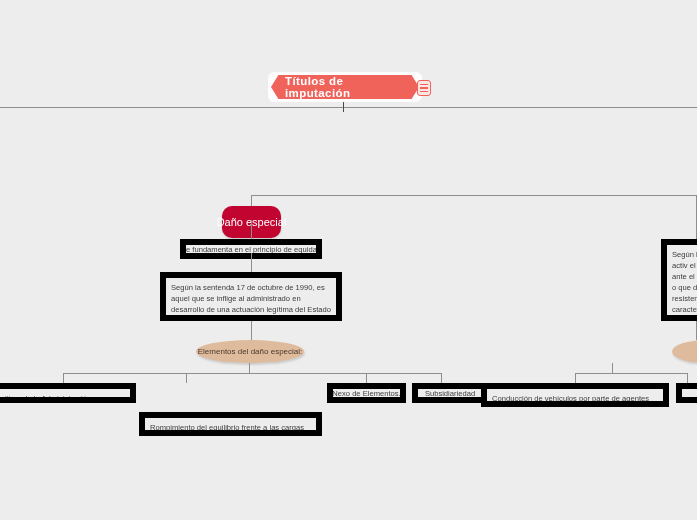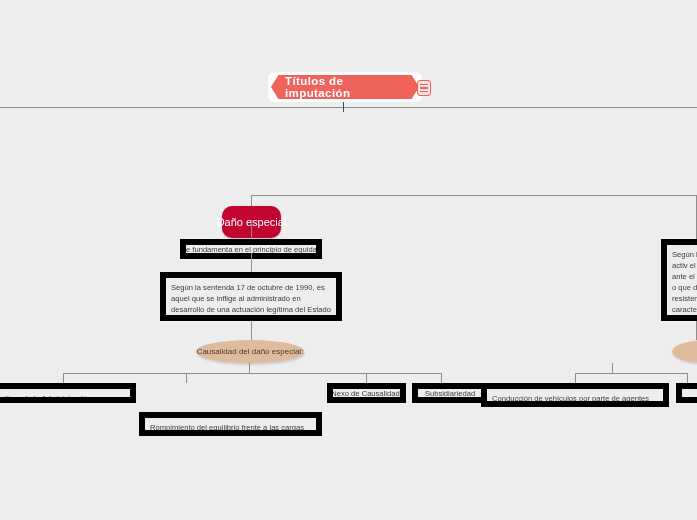--- a/index.html
+++ b/index.html
@@ -152,35 +152,35 @@
   <div class="line-v" style="left:251px; top:220px; height:19px;"></div>
 
   <div class="box center" style="left:180px; top:239px; width:142px; height:14px;">Se fundamenta en el principio de equidad</div>
 
   <div class="line-v" style="left:251px; top:253px; height:19px;"></div>
 
   <div class="box" style="left:160px; top:272px; width:182px; height:49px;">Según la sentenda 17 de octubre de 1990, es aquel que se inflige al administrado en desarrollo de una actuación legítima del Estado ajustada en un todo a la legalidad pero que debe ser indemnizado por razones de equidad y de justicia distributiva.</div>
 
   <div class="line-v" style="left:251px; top:321px; height:19px;"></div>
 
-  <div class="ellipse" style="left:196px; top:340px; width:108px; height:23px;">Causalidad del daño especial:</div>
+  <div class="ellipse" style="left:196px; top:340px; width:108px; height:23px;">Elementos del daño especial:</div>
 
   <div class="line-v" style="left:249px; top:363px; height:10px;"></div>
   <div class="line-h" style="left:63px; top:373px; width:379px;"></div>
 
   <div class="line-v" style="left:63px; top:373px; height:10px;"></div>
   <div class="line-v" style="left:186px; top:373px; height:10px;"></div>
   <div class="line-v" style="left:366px; top:373px; height:10px;"></div>
   <div class="line-v" style="left:441px; top:373px; height:10px;"></div>
 
   <div class="box" style="left:-52px; top:383px; width:188px; height:18px;">Actuación legítima de la Administración.</div>
 
   <div class="box" style="left:139px; top:383px; width:183px; height:24px;margin-top:29px;">Rompimiento del equilibrio frente a las cargas públicas.</div>
 
-  <div class="box center" style="left:327px; top:383px; width:79px; height:14px;">Nexo de Causalidad.</div>
+  <div class="box center" style="left:327px; top:383px; width:79px; height:14px;">Nexo de Elementos.</div>
 
   <div class="box center" style="left:412px; top:383px; width:76px; height:14px;">Subsidiariedad</div>
 
   <div class="box" style="left:661px; top:239px; width:90px; height:82px;">Según la s "una activ el equilibri ante el pe persona o que desbo resistencia las caracte actividade</div>
 
   <div class="line-v" style="left:696px; top:321px; height:19px;"></div>
 
   <div class="ellipse" style="left:672px; top:340px; width:70px; height:23px;">Elem</div>
 
   <div class="line-v" style="left:612px; top:363px; height:10px;"></div>

